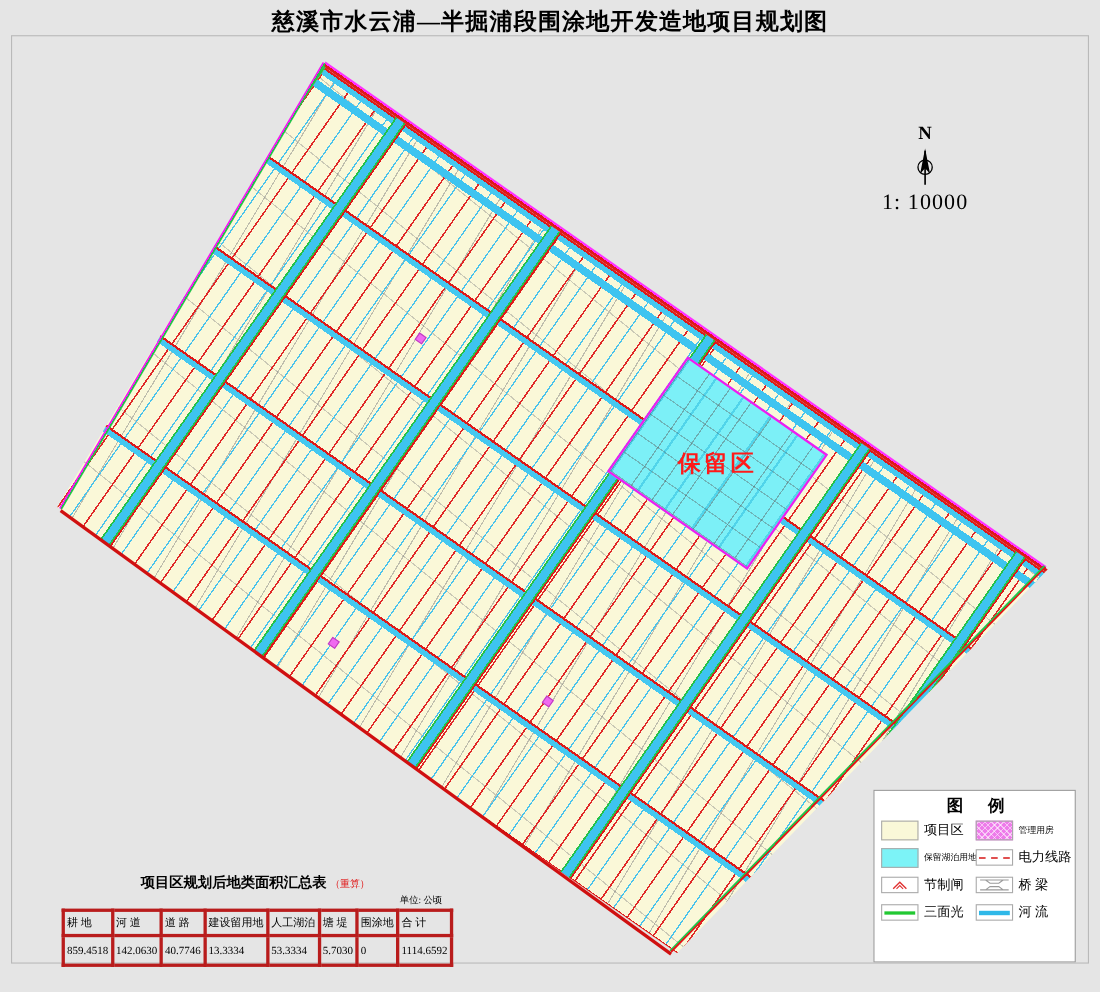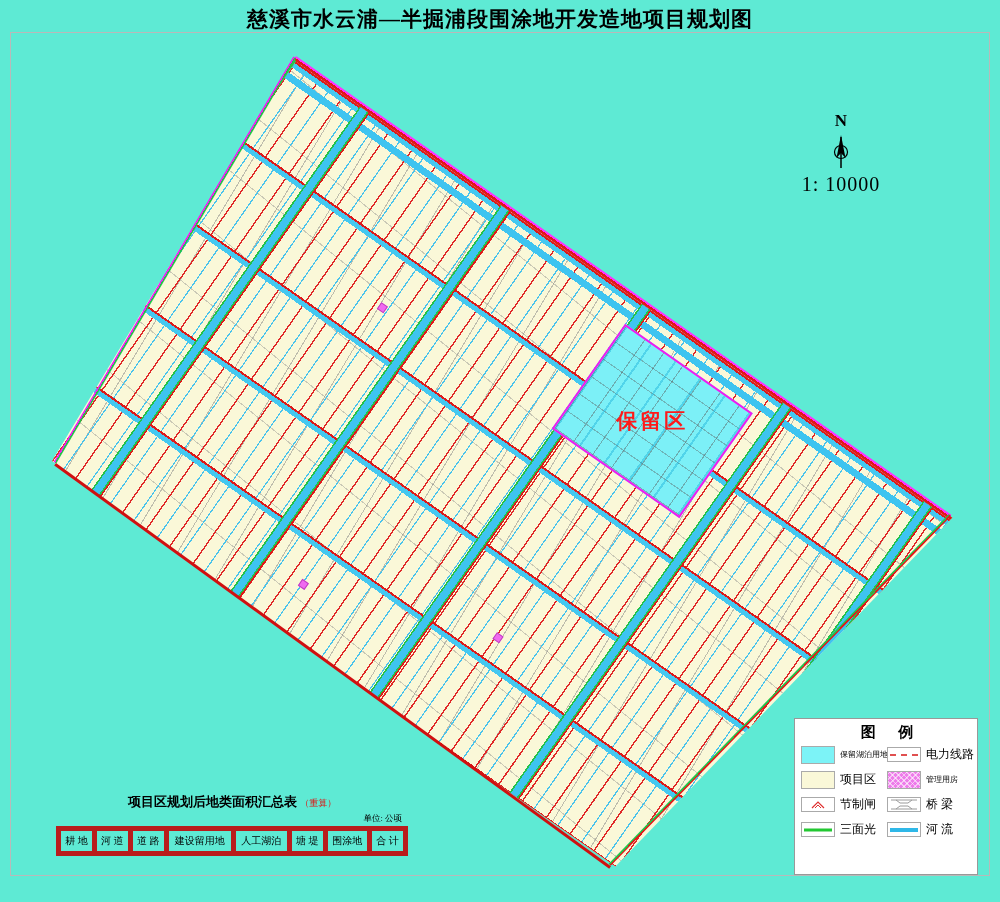--- a/index.html
+++ b/index.html
@@ -1,16 +1,16 @@
 <!DOCTYPE html>
 <html><head>
 <meta charset="utf-8">
 <style>
   html,body{margin:0;padding:0;background:#fff;}
-  .page{position:relative;width:1000px;height:902px;background:#5eead4;overflow:hidden;
+  .page{position:relative;width:1000px;height:902px;background:#e5e5e5;overflow:hidden;
         font-family:"Liberation Serif","DejaVu Serif",serif;color:#000;}
   .main-title{position:absolute;left:0;top:5px;width:100%;text-align:center;
         font-size:21px;font-weight:bold;letter-spacing:1px;}
   .frame{position:absolute;left:10px;top:32px;width:978px;height:842px;border:1px solid #b9b9b9;}
 
   
   .map-area{position:absolute;left:30px;top:13px;width:920px;height:830px;
         clip-path:polygon(255px 10px,914px 469px,572px 823px,11px 415px);}
   .map-grid{position:absolute;left:255px;top:12px;width:812px;height:476px;
         transform:rotate(35deg);transform-origin:0 0;
@@ -68,21 +68,21 @@
   .sw.sym{display:flex;align-items:center;justify-content:center;}
   .lb{font-size:12px;white-space:nowrap;}
   .lb.small{font-size:8px;}
 
   
   .tblwrap{position:absolute;left:45px;top:760px;width:352px;}
   .tbl-title{text-align:center;font-size:13px;font-weight:bold;}
   .tbl-title .note{color:#e01010;font-size:9px;font-weight:normal;}
   .tbl-unit{text-align:right;font-size:8.5px;margin:2px 6px 1px 0;}
   table.sum{border-collapse:collapse;width:100%;}
-  table.sum td{border:5px solid #b91c1c;text-align:center;font-size:10px;height:20px;padding:0 2px;white-space:nowrap;font-family:Liberation Serif, serif;}
+  table.sum td{border:3px solid #b91c1c;text-align:left;font-size:10px;height:20px;padding:0 2px;white-space:nowrap;font-family:Liberation Serif, serif;}
   table.sum tr.vals td{height:24px;}
 
   .footer{position:absolute;top:879px;right:14px;font-size:11.5px;}
   .footer .date{margin-left:14px;}
 </style>
 </head>
 <body>
 
 <div class="page">
 
@@ -113,36 +113,36 @@
         <polygon points="11,2 15.5,25 11,20 6.5,25" fill="#000"></polygon>
         <circle cx="11" cy="19" r="6.5" fill="none" stroke="#000" stroke-width="1.2"></circle>
       </svg>
       <div class="scale">1: 10000</div>
     </div>
 
     <div class="legend">
       <div class="legend-title">图      例</div>
       <div class="legend-row">
         <div class="li">
+          <span class="sw tall area-project"></span>
+          <span class="lb">项目区</span>
+        </div>
+        <div class="li">
+          <span class="sw tall area-house"></span>
+          <span class="lb small">管理用房</span>
+        </div>
+      </div>
+      <div class="legend-row">
+        <div class="li">
           <span class="sw tall area-lake"></span>
           <span class="lb small">保留湖泊用地</span>
         </div>
         <div class="li">
           <span class="sw line line-power"></span>
           <span class="lb">电力线路</span>
-        </div>
-      </div>
-      <div class="legend-row">
-        <div class="li">
-          <span class="sw tall area-project"></span>
-          <span class="lb">项目区</span>
-        </div>
-        <div class="li">
-          <span class="sw tall area-house"></span>
-          <span class="lb small">管理用房</span>
         </div>
       </div>
       <div class="legend-row">
         <div class="li">
           <span class="sw sym">
             <svg width="16" height="10" viewBox="0 0 16 10">
               <path d="M2 8 L8 2 L14 8" stroke="#e03030" stroke-width="1.2" fill="none"></path>
               <path d="M5 8 L8 5 L11 8" stroke="#e03030" stroke-width="1" fill="none"></path>
             </svg>
           </span>
@@ -180,20 +180,30 @@
             <tr class="hdr">
           <td>耕 地</td>
           <td>河 道</td>
           <td>道 路</td>
           <td>建设留用地</td>
           <td>人工湖泊</td>
           <td>塘 堤</td>
           <td>围涂地</td>
           <td>合 计</td>
         </tr>
+        <tr class="vals">
+          <td>859.4518</td>
+          <td>142.0630</td>
+          <td>40.7746</td>
+          <td>13.3334</td>
+          <td>53.3334</td>
+          <td>5.7030</td>
+          <td>0</td>
+          <td>1114.6592</td>
+        </tr>
       </tbody>
         </table>
     </div>
 
   </div>
 
 
 </div>
 
 </body></html>

